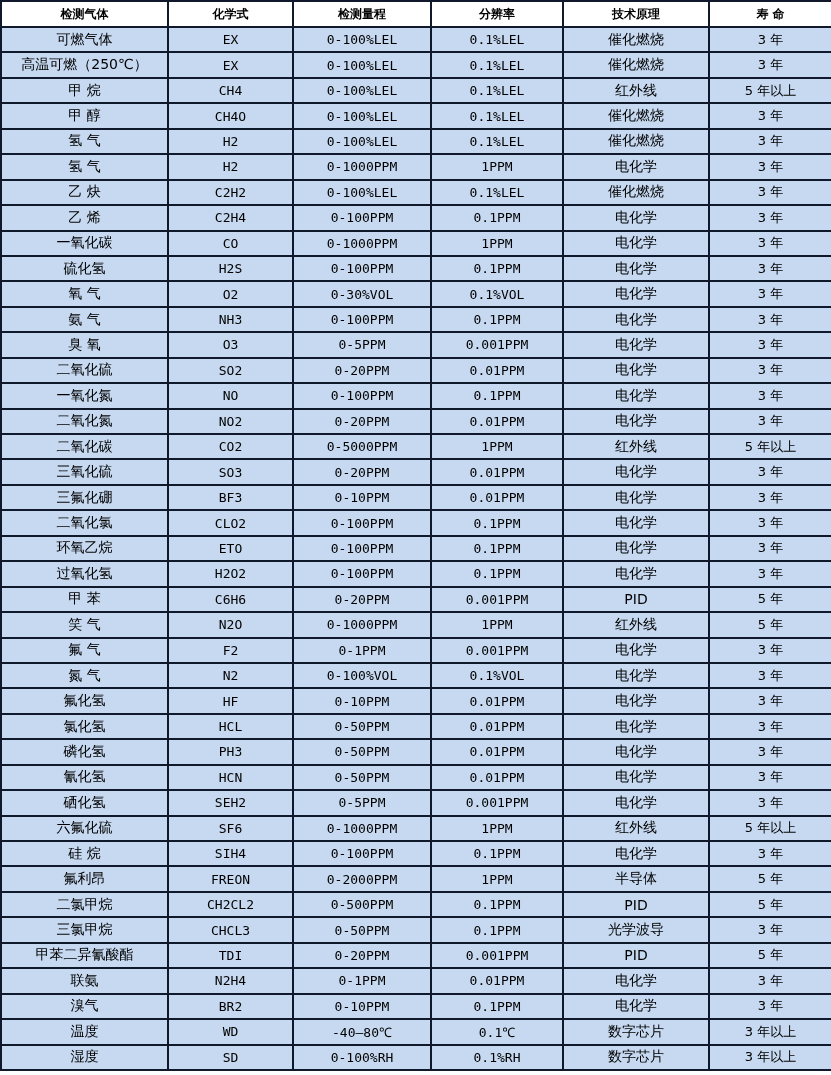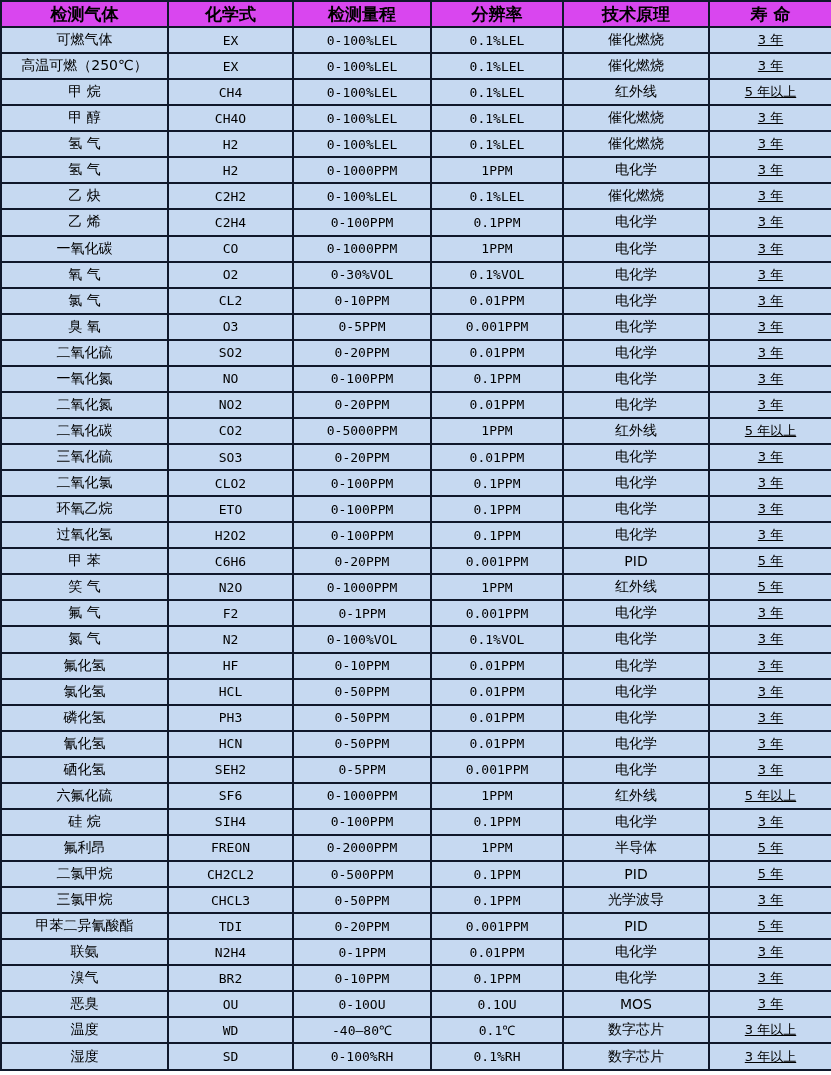--- a/index.html
+++ b/index.html
@@ -23,39 +23,38 @@
   table.spec-table th,
   table.spec-table td {
     border: 2px solid #10182b;
     text-align: center;
     vertical-align: middle;
     padding: 0 2px;
     overflow: hidden;
     white-space: nowrap;
   }
   table.spec-table th {
-    background: #d946ef;
-    font-size: 17px;
+    background: #ffffff;
+    font-size: 12px;
     font-weight: bold;
     height: 24px;
   }
   table.spec-table td {
     background: #c6d9f1;
     font-size: 14px;
   }
   
   table.spec-table td.col-1,
   table.spec-table td.col-2,
   table.spec-table td.col-3 {
     font-family: "DejaVu Sans Mono", "Liberation Mono", monospace;
     font-size: 13px;
   }
   table.spec-table td.col-5 {
     font-size: 13px;
-    text-decoration: underline;
   }
 </style>
 </head>
 <body>
 
 <div class="spec-table-wrap">
   <table class="spec-table">
     <colgroup>
       <col style="width:167px">
       <col style="width:125px">
@@ -141,32 +140,40 @@
         </tr>
         <tr>
           <td class="col-0">一氧化碳</td>
           <td class="col-1">CO</td>
           <td class="col-2">0-1000PPM</td>
           <td class="col-3">1PPM</td>
           <td class="col-4">电化学</td>
           <td class="col-5">3 年</td>
         </tr>
         <tr>
+          <td class="col-0">硫化氢</td>
+          <td class="col-1">H2S</td>
+          <td class="col-2">0-100PPM</td>
+          <td class="col-3">0.1PPM</td>
+          <td class="col-4">电化学</td>
+          <td class="col-5">3 年</td>
+        </tr>
+        <tr>
           <td class="col-0">氧 气</td>
           <td class="col-1">O2</td>
           <td class="col-2">0-30%VOL</td>
           <td class="col-3">0.1%VOL</td>
           <td class="col-4">电化学</td>
           <td class="col-5">3 年</td>
         </tr>
         <tr>
-          <td class="col-0">氯 气</td>
-          <td class="col-1">CL2</td>
-          <td class="col-2">0-10PPM</td>
-          <td class="col-3">0.01PPM</td>
+          <td class="col-0">氨 气</td>
+          <td class="col-1">NH3</td>
+          <td class="col-2">0-100PPM</td>
+          <td class="col-3">0.1PPM</td>
           <td class="col-4">电化学</td>
           <td class="col-5">3 年</td>
         </tr>
         <tr>
           <td class="col-0">臭 氧</td>
           <td class="col-1">O3</td>
           <td class="col-2">0-5PPM</td>
           <td class="col-3">0.001PPM</td>
           <td class="col-4">电化学</td>
           <td class="col-5">3 年</td>
@@ -200,20 +207,28 @@
           <td class="col-1">CO2</td>
           <td class="col-2">0-5000PPM</td>
           <td class="col-3">1PPM</td>
           <td class="col-4">红外线</td>
           <td class="col-5">5 年以上</td>
         </tr>
         <tr>
           <td class="col-0">三氧化硫</td>
           <td class="col-1">SO3</td>
           <td class="col-2">0-20PPM</td>
+          <td class="col-3">0.01PPM</td>
+          <td class="col-4">电化学</td>
+          <td class="col-5">3 年</td>
+        </tr>
+        <tr>
+          <td class="col-0">三氟化硼</td>
+          <td class="col-1">BF3</td>
+          <td class="col-2">0-10PPM</td>
           <td class="col-3">0.01PPM</td>
           <td class="col-4">电化学</td>
           <td class="col-5">3 年</td>
         </tr>
         <tr>
           <td class="col-0">二氧化氯</td>
           <td class="col-1">CLO2</td>
           <td class="col-2">0-100PPM</td>
           <td class="col-3">0.1PPM</td>
           <td class="col-4">电化学</td>
@@ -365,28 +380,20 @@
         </tr>
         <tr>
           <td class="col-0">溴气</td>
           <td class="col-1">BR2</td>
           <td class="col-2">0-10PPM</td>
           <td class="col-3">0.1PPM</td>
           <td class="col-4">电化学</td>
           <td class="col-5">3 年</td>
         </tr>
         <tr>
-          <td class="col-0">恶臭</td>
-          <td class="col-1">OU</td>
-          <td class="col-2">0-10OU</td>
-          <td class="col-3">0.1OU</td>
-          <td class="col-4">MOS</td>
-          <td class="col-5">3 年</td>
-        </tr>
-        <tr>
           <td class="col-0">温度</td>
           <td class="col-1">WD</td>
           <td class="col-2">-40—80℃</td>
           <td class="col-3">0.1℃</td>
           <td class="col-4">数字芯片</td>
           <td class="col-5">3 年以上</td>
         </tr>
         <tr>
           <td class="col-0">湿度</td>
           <td class="col-1">SD</td>

